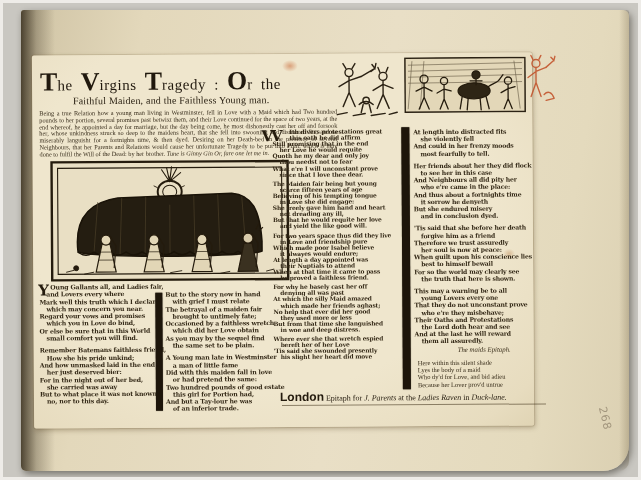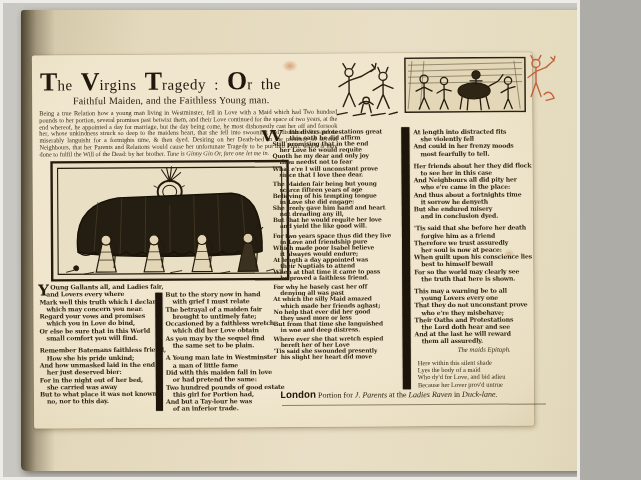--- a/index.html
+++ b/index.html
@@ -1,16 +1,16 @@
 <!DOCTYPE html>
 <html><head>
 <meta charset="utf-8">
 <style>
   html,body{margin:0;padding:0;background:#aeaca7;}
-  .photo{position:relative;width:580px;height:480px;box-sizing:border-box;
+  .photo{position:relative;width:641px;height:480px;box-sizing:border-box;
     background:#c9c7c1;border:3px solid #eeece8;overflow:hidden;
     font-family:"Liberation Serif",serif;color:#2b2214;}
   .page{position:absolute;left:18px;top:7px;width:608px;height:461px;
     background:linear-gradient(100deg,#cfc3a4,#e3d8bb 18%,#e9dfc6 55%,#e4dabd 85%,#dbd0b2);
     border-radius:3px 6px 26px 5px;box-shadow:2px 3px 7px rgba(20,15,5,.45);}
   .gutter{position:absolute;left:0;top:0;width:34px;height:100%;border-radius:3px 0 0 5px;
     background:linear-gradient(to right,rgba(42,33,18,.8),rgba(42,33,18,.28) 45%,rgba(42,33,18,0));}
   .pageedge{position:absolute;right:0;top:0;width:10px;height:100%;
     background:linear-gradient(to left,rgba(90,75,45,.25),rgba(90,75,45,0));border-radius:0 6px 26px 0;}
   .sheet{position:absolute;left:12px;top:44px;width:500px;height:373px;
@@ -44,21 +44,21 @@
   .dc3{left:229px;top:73px;font-size:15px;letter-spacing:-2px;}
   .rule{position:absolute;background:#1d150a;box-shadow:0 0 1px rgba(30,20,8,.8);}
   .rule1{left:122px;top:238px;width:7px;height:118px;}
   .rule2{left:369px;top:74px;width:8px;height:262px;}
   .epitaph-head{position:absolute;left:424px;top:293px;font-style:italic;font-size:6.8px;color:#3a2e1b;}
   .epitaph{left:384px;top:306px;width:112px;font-family:"Liberation Serif",serif;
     font-weight:400;font-size:6.5px;line-height:7.2px;letter-spacing:0;}
   .epitaph .ind{padding-left:0;}
   
   .imprint{position:absolute;left:246px;top:336px;width:266px;white-space:nowrap;font-size:8px;color:#241b0e;}
-  .imprint .bl{font-family:Liberation Mono, monospace;font-weight:700;font-size:10px;}
+  .imprint .bl{font-family:Liberation Sans, sans-serif;font-weight:700;font-size:12px;}
   .imprint .it{font-style:italic;}
   .imprint-rule{position:absolute;left:248px;top:351px;width:264px;height:1px;background:rgba(60,45,22,.55);}
   
   .wc{position:absolute;}
   .mainwc{left:17px;top:105px;}
   .wc1{left:303px;top:7px;}
   .wc2{left:372px;top:4px;}
   .reddoodle{left:492px;top:2px;opacity:.85;}
   .stain{position:absolute;border-radius:50%;pointer-events:none;}
   .s1{left:250px;top:6px;width:16px;height:12px;
@@ -334,21 +334,21 @@
       <div class="col epitaph">
           <div class="stanza">
             <div class="vline">Here within this silent shade</div>
             <div class="vline ind">Lyes the body of a maid</div>
             <div class="vline">Who dy'd for Love, and bid adieu</div>
             <div class="vline ind">Because her Lover prov'd untrue</div>
           </div>
         </div>
 
       <div class="imprint">
-        <span class="bl">London</span><span> Portion for </span><span class="it">J. Parents</span><span> at the </span><span class="it">Ladies Raven</span><span> in </span><span class="it">Duck-lane.</span>
+        <span class="bl">London</span><span> Epitaph for </span><span class="it">J. Parents</span><span> at the </span><span class="it">Ladies Raven</span><span> in </span><span class="it">Duck-lane.</span>
       </div>
       <div class="imprint-rule"></div>
 
     </div>
 
     <div class="pencil">268</div>
   </div>
 </div>
 
 </body></html>

